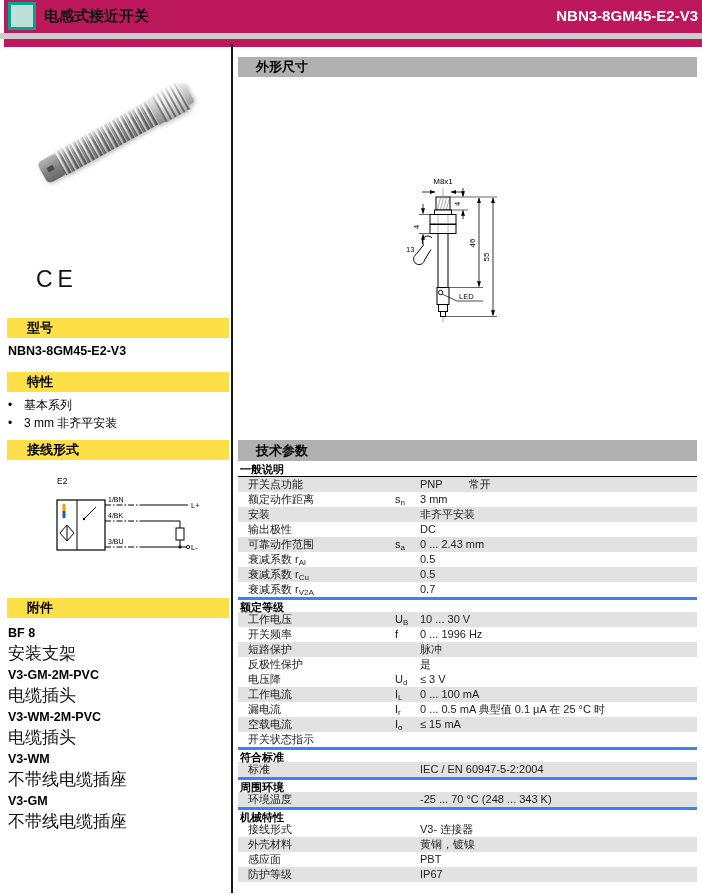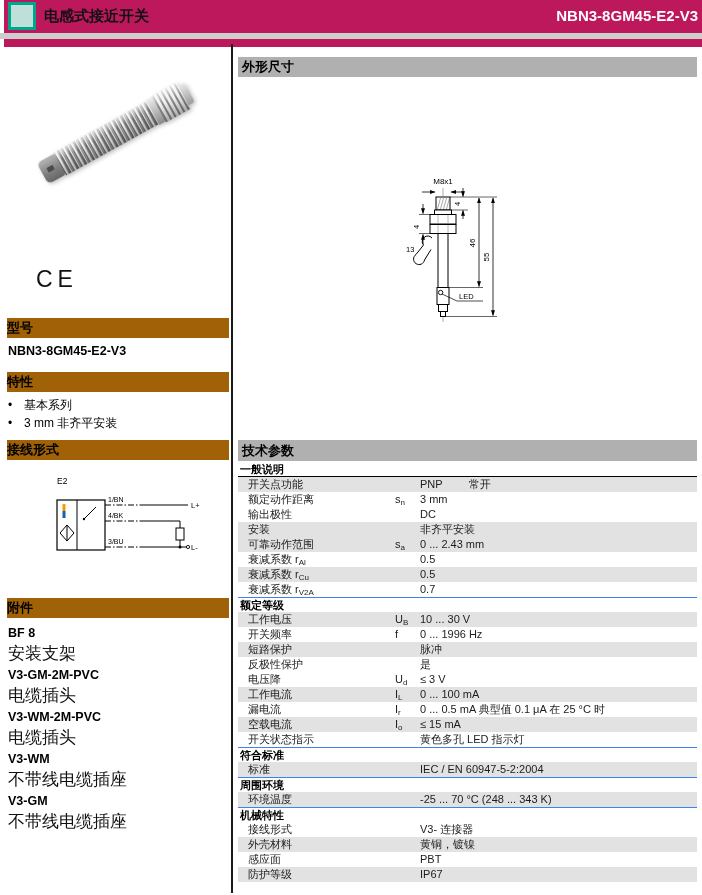--- a/index.html
+++ b/index.html
@@ -11,22 +11,22 @@
   .hdr { position:absolute; left:4px; top:0; width:702px; height:47px; background:#be185d; }
   .hdr-strip { position:absolute; left:0; top:33px; width:702px; height:6px; background:#cdcdcd; }
   .hdr-icon { position:absolute; left:4px; top:2px; width:28px; height:28px; background:#bfe0d8; border:3px solid #00a58e; }
   .hdr-title { position:absolute; left:40px; top:7px; font-size:15px; font-weight:bold; color:#111; }
   .hdr-product { position:absolute; right:8px; top:7px; font-size:15px; font-weight:bold; color:#fff; }
 
   
   .divider { position:absolute; left:231px; top:44px; width:2px; height:849px; background:#1a1a1a; }
 
   
-  .secbar { position:absolute; left:7px; width:222px; height:20px; background:#a16207;
-            font-size:13px; font-weight:bold; line-height:20px; padding-left:0; color:#000; }
+  .secbar { position:absolute; left:7px; width:222px; height:20px; background:#fde047;
+            font-size:13px; font-weight:bold; line-height:20px; padding-left:20px; color:#000; }
   .model-text { position:absolute; left:8px; top:344px; font-size:12.5px; font-weight:bold; }
   .features { position:absolute; left:8px; top:396px; width:220px; font-size:12px; }
   .feat-item { display:flex; line-height:18px; }
   .feat-item .bullet { width:16px; }
   .accessories { position:absolute; left:8px; top:620px; width:220px; }
   .acc-name { font-size:12.5px; font-weight:bold; line-height:17px; margin-top:5px; }
   .acc-desc { font-size:17px; line-height:17px; margin-top:3px; color:#111; }
 
   
   .photo { position:absolute; left:30px; top:78px; width:175px; height:115px; }
@@ -43,27 +43,27 @@
   .collar { width:7px; height:28px; background:linear-gradient(180deg,#eee,#888); }
   .connector { width:28px; height:30px;
        background:repeating-linear-gradient(90deg,#8a8a8a 0 2px,#f0f0f0 2px 5px); position:relative; border-radius:2px; }
   .connector:after { content:""; position:absolute; inset:0;
        background:linear-gradient(180deg,rgba(255,255,255,.8),rgba(255,255,255,0) 40%,rgba(0,0,0,.3)); }
   .tip { width:7px; height:22px; background:linear-gradient(180deg,#e8e8e8,#9c9c9c); border-radius:0 3px 3px 0; }
   .ce { position:absolute; left:36px; top:266px; font-size:23px; font-weight:400; letter-spacing:5px; color:#111; }
 
   
   .rbar { position:absolute; left:238px; width:459px; background:#b0b0b0;
-          font-weight:bold; color:#000; padding-left:4px; }
+          font-weight:bold; color:#000; padding-left:18px; }
   .rbar.dim { top:57px; height:20px; font-size:13px; line-height:20px; }
   .rbar.tech { top:440px; height:21px; font-size:13px; line-height:21px; }
 
   
   .tech-table { position:absolute; left:238px; top:462px; width:459px; font-size:11px; }
-  .sec-title { height:15px; line-height:15px; font-weight:bold; padding-left:2px; border-top:1px solid #3b82f6; }
+  .sec-title { height:15px; line-height:15px; font-weight:bold; padding-left:2px; border-top:3px solid #3b82f6; }
   .sec-title.first { border-top:none; border-bottom:1px solid #000; }
   .trow { height:15px; line-height:15px; display:flex; color:#1c1c1c; }
   .trow.shade { background:#e2e2e2; }
   .tl { width:157px; padding-left:10px; white-space:nowrap; }
   .ts { width:25px; white-space:nowrap; }
   .tv { flex:1; white-space:nowrap; }
   .tv .v2 { margin-left:26px; }
   sub { font-size:8px; vertical-align:-2px; }
 
   svg text { font-family:"Liberation Sans","DejaVu Sans",sans-serif; fill:#000; }
@@ -221,29 +221,29 @@
       <div class="trow shade">
         <div class="tl">开关点功能</div>
         <div class="ts"></div>
         <div class="tv"><span>PNP</span><span class="v2">常开</span></div>
       </div>
       <div class="trow">
         <div class="tl">额定动作距离</div>
         <div class="ts">s<sub>n</sub></div>
         <div class="tv"><span>3 mm</span></div>
       </div>
+      <div class="trow shade">
+        <div class="tl">安装</div>
+        <div class="ts"></div>
+        <div class="tv"><span>非齐平安装</span></div>
+      </div>
       <div class="trow">
         <div class="tl">输出极性</div>
         <div class="ts"></div>
         <div class="tv"><span>DC</span></div>
-      </div>
-      <div class="trow shade">
-        <div class="tl">安装</div>
-        <div class="ts"></div>
-        <div class="tv"><span>非齐平安装</span></div>
       </div>
       <div class="trow shade">
         <div class="tl">可靠动作范围</div>
         <div class="ts">s<sub>a</sub></div>
         <div class="tv"><span>0 ... 2.43 mm</span></div>
       </div>
       <div class="trow">
         <div class="tl">衰减系数 r<sub>Al</sub></div>
         <div class="ts"></div>
         <div class="tv"><span>0.5</span></div>
@@ -295,21 +295,20 @@
         <div class="tv"><span>0 ... 0.5 mA 典型值 0.1 μA 在 25 °C 时</span></div>
       </div>
       <div class="trow shade">
         <div class="tl">空载电流</div>
         <div class="ts">I<sub>o</sub></div>
         <div class="tv"><span>≤ 15 mA</span></div>
       </div>
       <div class="trow">
         <div class="tl">开关状态指示</div>
         <div class="ts"></div>
-        <div class="tv"><span>黄色多孔 LED 指示灯</span></div>
       </div>
       <div class="sec-title">符合标准</div>
       <div class="trow shade">
         <div class="tl">标准</div>
         <div class="ts"></div>
         <div class="tv"><span>IEC / EN 60947-5-2:2004</span></div>
       </div>
       <div class="sec-title">周围环境</div>
       <div class="trow shade">
         <div class="tl">环境温度</div>

